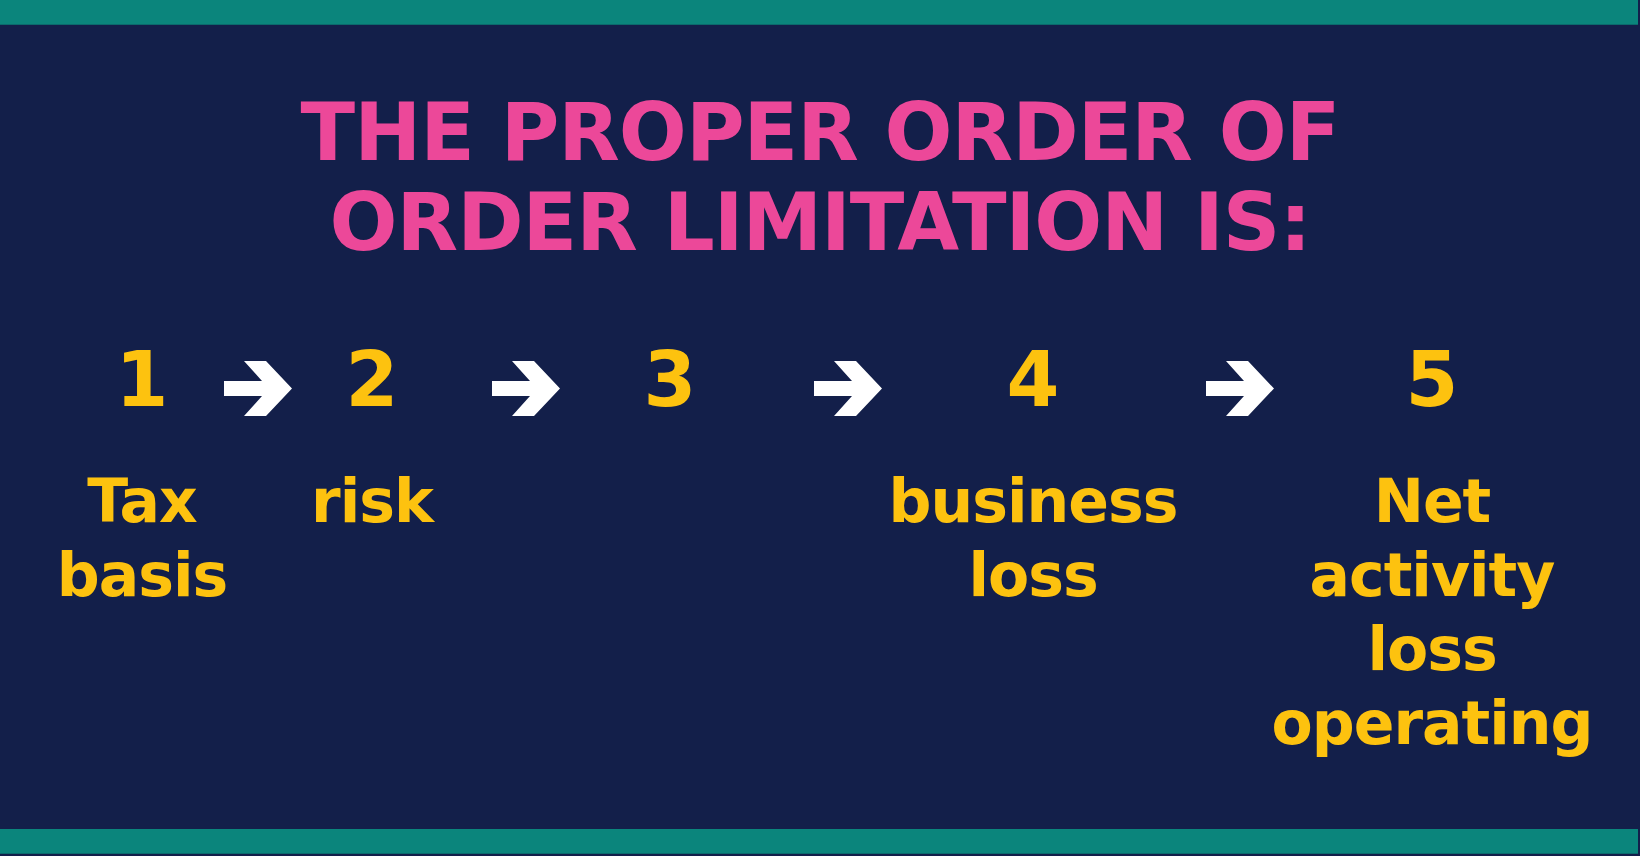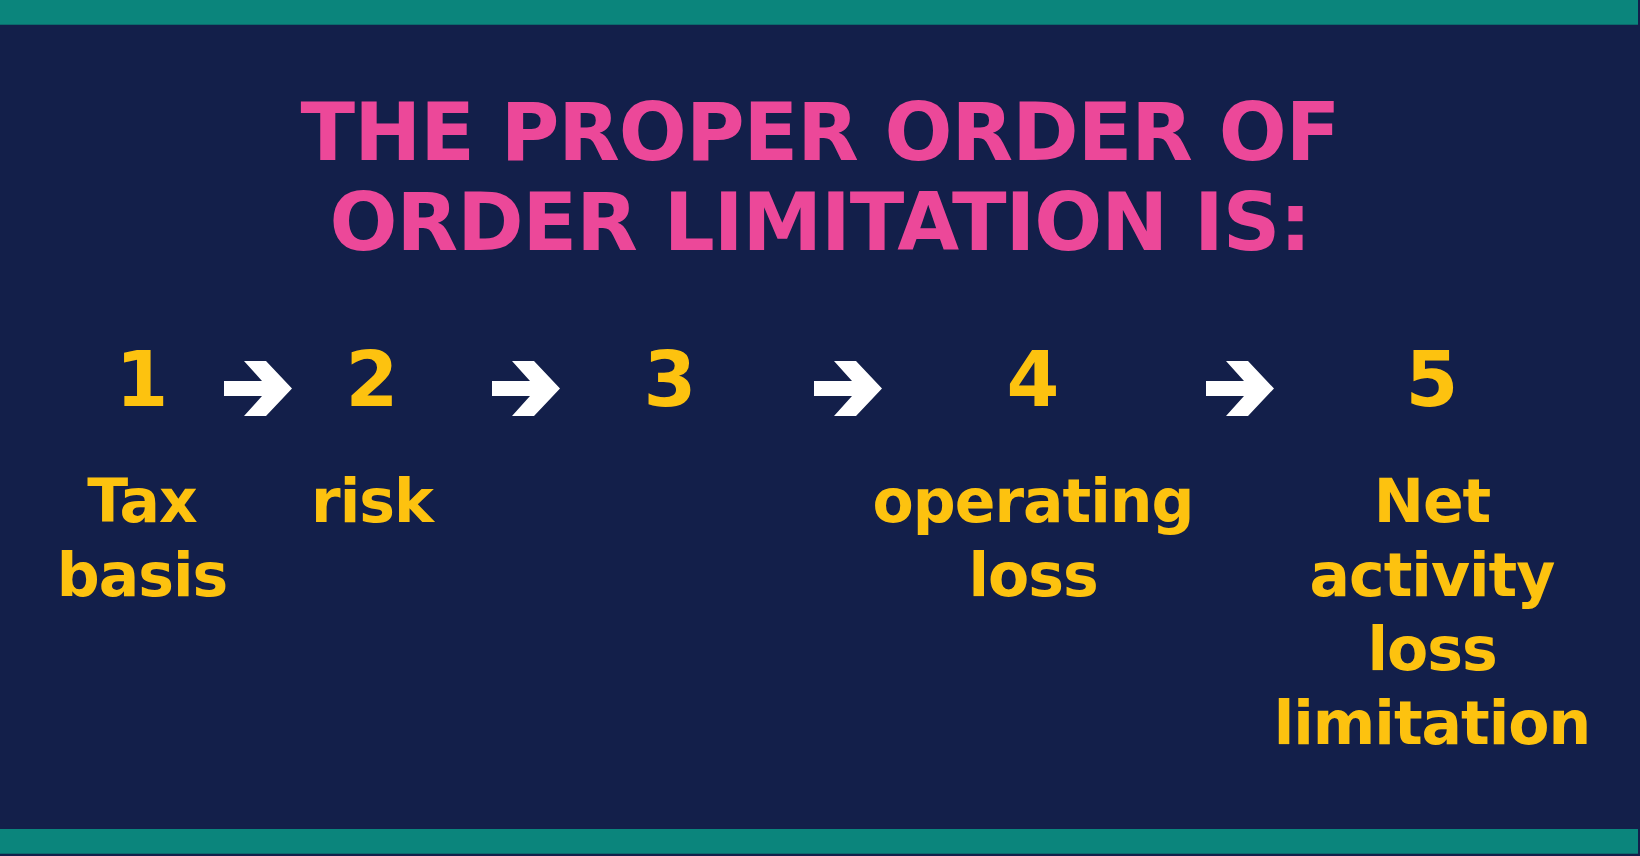--- a/index.html
+++ b/index.html
@@ -124,23 +124,23 @@
 <div class="step-label" style="left:142px">
   <span class="line">Tax</span>
   <span class="line">basis</span>
 </div>
 <div class="step-label" style="left:372px">
   <span class="line">risk</span>
 </div>
 <div class="step-label" style="left:670px">
 </div>
 <div class="step-label" style="left:1033px">
-  <span class="line">operating</span>
+  <span class="line">business</span>
   <span class="line">loss</span>
 </div>
 <div class="step-label" style="left:1432px">
   <span class="line">Net</span>
   <span class="line">activity</span>
   <span class="line">loss</span>
-  <span class="line">limitation</span>
+  <span class="line">operating</span>
 </div>
 
 <div class="band band-bottom"></div>
 
 </body></html>

